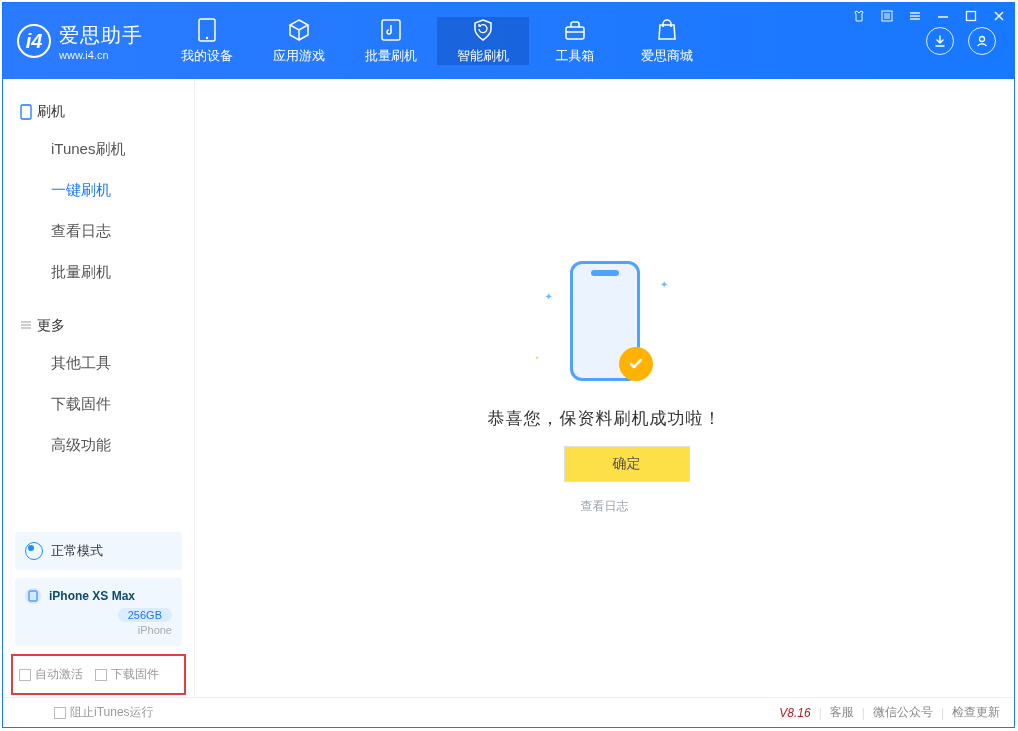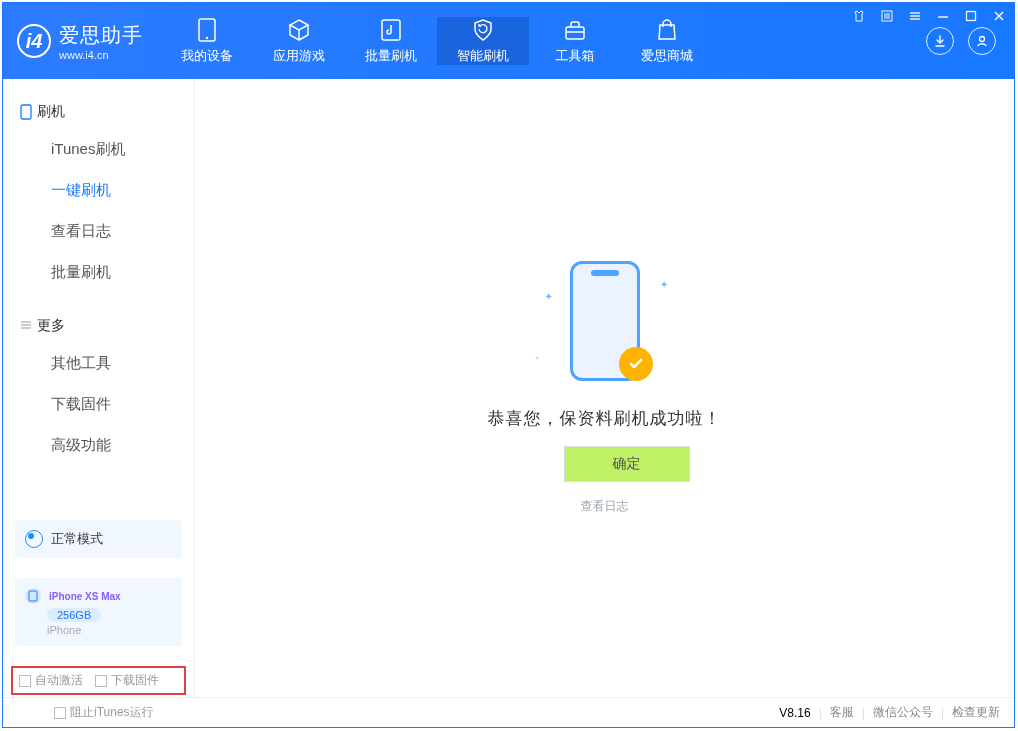--- a/index.html
+++ b/index.html
@@ -20,47 +20,47 @@
 .right-icons { margin-left: auto; display: flex; align-items: center; gap: 14px; padding-right: 18px; }
 .circ-btn { width: 28px; height: 28px; border: 1.5px solid rgba(255,255,255,0.85); border-radius: 50%; display: flex; align-items: center; justify-content: center; cursor: pointer; }
 .body-area { flex: 1; display: flex; overflow: hidden; }
 .sidebar { width: 192px; border-right: 1px solid #eee; display: flex; flex-direction: column; background:#fff; }
 .side-section { padding-top: 16px; }
 .side-hdr { display: flex; align-items: center; gap: 2px; padding: 8px 16px; color:#333; font-size: 14px; }
 .side-hdr .hicon { width:16px; height:16px; }
 .side-item { padding: 11px 16px 11px 48px; color: #555; cursor: pointer; font-size: 15px; }
 .side-item.active { color: #1878ff; }
 .side-bottom { margin-top: auto; }
-.mode-card, .device-card { background: #f1f7ff; margin: 0 12px 20px 12px; border-radius: 3px; padding: 10px 10px; }
+.mode-card, .device-card { background: #f1f7ff; margin: 0 12px 8px 12px; border-radius: 3px; padding: 10px 10px; text-align: right; }
 .mode-card { display:flex; align-items:center; gap:8px; color:#333;}
 .mode-ico { width:18px; height:18px; border-radius:50%; border:1.5px solid #1890ff; position:relative; }
 .mode-ico::after{content:""; position:absolute; width:6px; height:6px; background:#1890ff; border-radius:50%; top:2px; left:2px;}
 .device-card .dtop { display:flex; align-items:center; gap:8px; }
 .dev-ico { width:16px; height:16px; border-radius:50%; background:#1890ff22; display:flex; align-items:center; justify-content:center; }
-.device-card .dname { color:#8b5cf6; font-weight:600; font-size:10px; }
+.device-card .dname { color:#0c4a6e; font-weight:600; font-size:12px; }
 .cap-pill { display:inline-block; margin-top:4px; margin-left:22px; background:#dcecff; color:#1878ff; border-radius:9px; padding:1px 10px; font-size:11px; }
 .dev-sub { margin-left:22px; color:#aaa; font-size:11px; margin-top:2px; }
-.checks-box { border:2px solid #e04040; margin:4px 8px 2px 8px; padding:4px 6px; display:flex; gap:12px; align-items:center; }
+.checks-box { border:2px solid #e04040; margin:4px 8px 2px 8px; padding:10px 6px; display:flex; gap:12px; align-items:center; }
 .chk { display:flex; align-items:center; gap:4px; color:#999; font-size:12px; cursor:pointer; }
 .chk .box { width:12px; height:12px; border:1px solid #bbb; }
 .statusbar { height:30px; border-top:1px solid #eee; display:flex; align-items:center; padding:0 14px; font-size:12px; color:#999; }
 .statusbar .left { display:flex; align-items:center; gap:6px;padding-left:37px; }
 .statusbar .right { margin-left:auto; display:flex; align-items:center; gap:8px; }
-.statusbar .ver { color:#000000; }
+.statusbar .ver { color:#b91c1c;font-style:italic; }
 .statusbar .sep { color:#ddd; }
 .statusbar .lnk { color:#888; cursor:pointer; }
 .main { flex:1; display:flex; flex-direction:column; align-items:center; justify-content:center; gap:16px; }
 .phone-illus { position:relative; width:140px; height:130px; }
 .phone-frame { position:absolute; left:35px; top:0; width:70px; height:120px; border:3px solid #4da3ff; border-radius:12px; background:#eaf3ff; }
 .phone-frame::before{content:""; position:absolute; top:6px; left:50%; transform:translateX(-50%); width:28px; height:6px; background:#4da3ff; border-radius:3px;}
 .badge { position:absolute; right:22px; bottom:10px; width:34px; height:34px; background:#ffb300; border-radius:50%; display:flex; align-items:center; justify-content:center; }
 .spark { position:absolute; font-size:10px; color:#6fb8ff; }
 .s1{ left:10px; top:30px;} .s2{ right:6px; top:18px;} .s3{ left:0; bottom:30px; font-size:6px; color:#ffc94a;}
 .success-text { font-size:17px; color:#333; letter-spacing:1px; }
-.ok-btn { width:126px; height:36px; border:1px solid #ddd; background:#bef264; color:#555; font-size:14px; cursor:pointer;margin-left:44px; }
+.ok-btn { width:126px; height:36px; border:1px solid #ddd; background:#fde047; color:#555; font-size:14px; cursor:pointer;margin-left:44px; }
 .log-link { color:#9aa3ad; font-size:12px; cursor:pointer; }
 svg { display:block; }
 </style>
 </head>
 <body>
 
 <div class="window">
 
   <div class="titlebar">
     <div class="logo-block">

